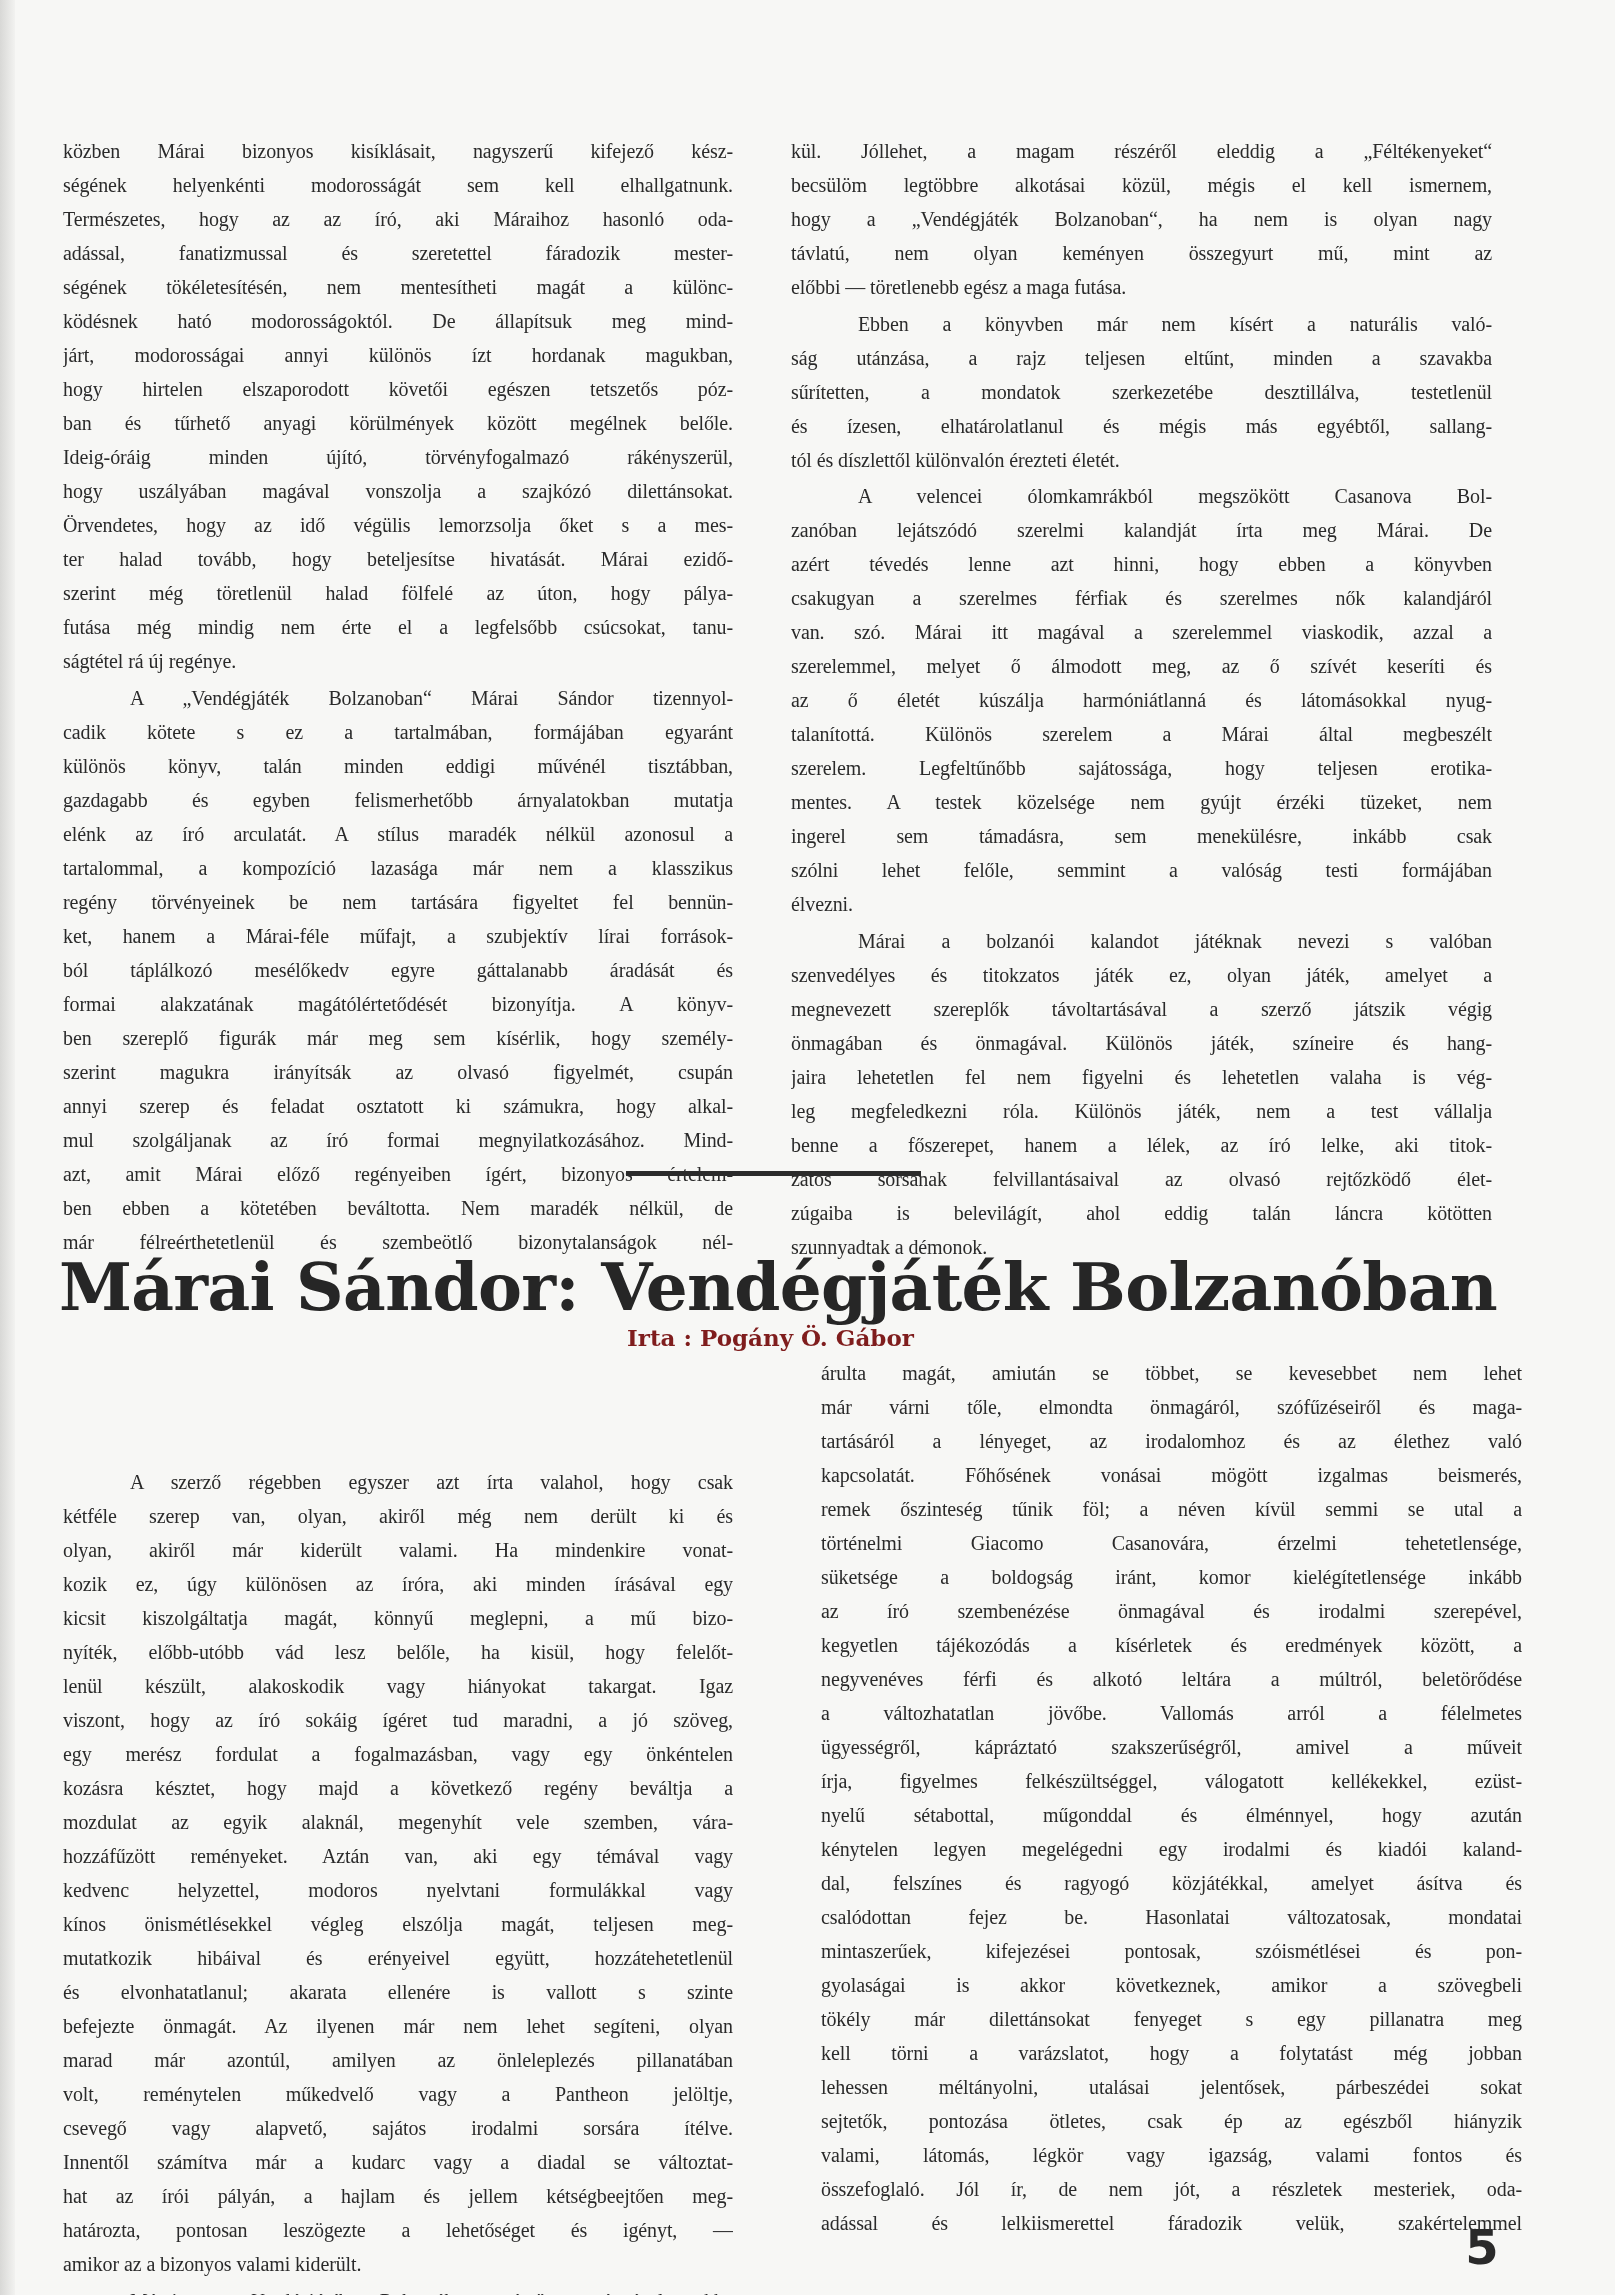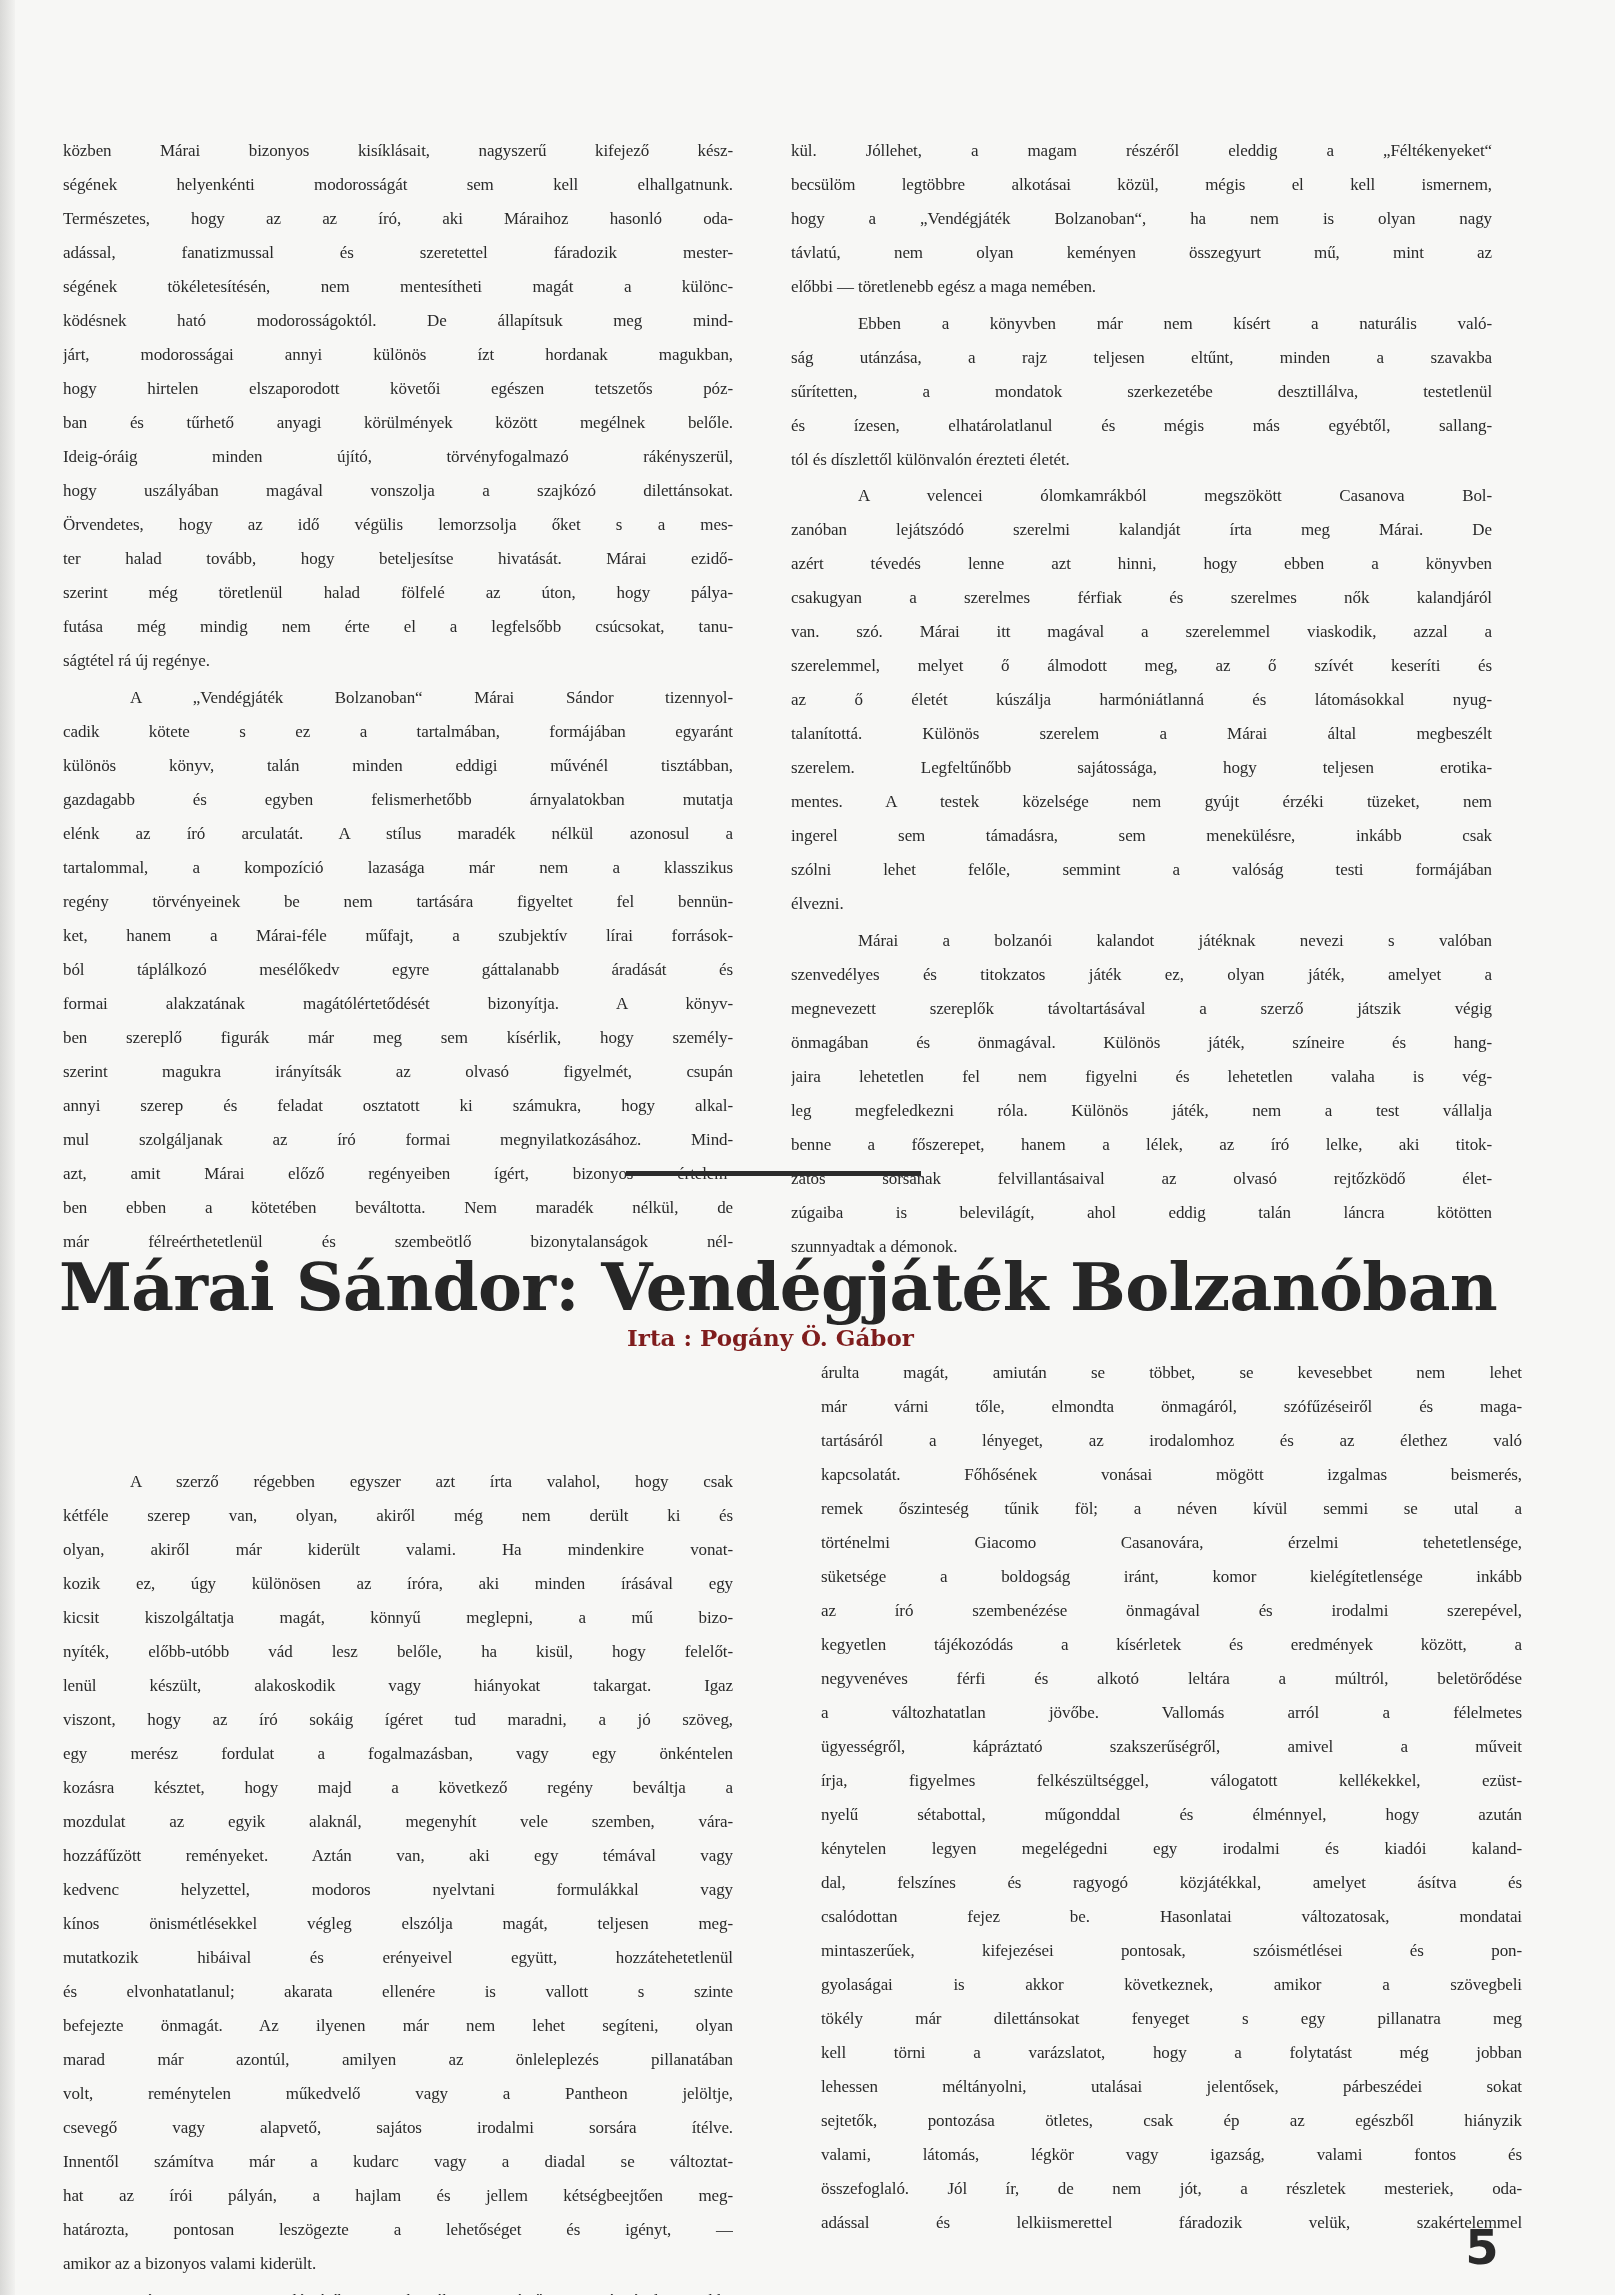--- a/index.html
+++ b/index.html
@@ -6,21 +6,21 @@
   body {
     width:1616px; height:2295px; position:relative; overflow:hidden;
     background:#f7f7f5;
     font-family:"Liberation Serif","DejaVu Serif",serif;
     color:#2a2a2a;
   }
   .page-edge { position:absolute; left:0; top:0; width:14.7px; height:2295px;
     background:linear-gradient(to right,#d8d8d6,#f2f2f0); }
   .col {
     position:absolute;
-    font-size:17px;
+    font-size:20px;
     line-height:34px;
     letter-spacing:-0.1px;
     text-align:justify;
     font-stretch:condensed;
   }
   .col .line { display:block; white-space:nowrap; text-align-last:justify; text-align:justify; height:34px; overflow:hidden; }
   .col .line.last { text-align-last:left; }
   .col .line.indent { padding-left:67px; }
   .col .gap { display:block; height:2.7px; }
   .col i { font-style:italic; }
@@ -82,21 +82,21 @@
     <span class="line">mul szolgáljanak az író formai megnyilatkozásához. Mind-</span>
     <span class="line">azt, amit Márai előző regényeiben ígért, bizonyos értelem-</span>
     <span class="line">ben ebben a kötetében beváltotta. Nem maradék nélkül, de</span>
     <span class="line">már félreérthetetlenül és szembeötlő bizonytalanságok nél-</span>
   </div>
 <div id="top-right" class="col">
     <span class="line">kül. Jóllehet, a magam részéről eleddig a „Féltékenyeket“</span>
     <span class="line">becsülöm legtöbbre alkotásai közül, mégis el kell ismernem,</span>
     <span class="line">hogy a „Vendégjáték Bolzanoban“, ha nem is olyan nagy</span>
     <span class="line">távlatú, nem olyan keményen összegyurt mű, mint az</span>
-    <span class="line last">előbbi — töretlenebb egész a maga nemében.</span>
+    <span class="line last">előbbi — töretlenebb egész a maga futása.</span>
     <span class="gap"></span>
     <span class="line indent">Ebben a könyvben már nem kísért a naturális való-</span>
     <span class="line">ság utánzása, a rajz teljesen eltűnt, minden a szavakba</span>
     <span class="line">sűrítetten, a mondatok szerkezetébe desztillálva, testetlenül</span>
     <span class="line">és ízesen, elhatárolatlanul és mégis más egyébtől, sallang-</span>
     <span class="line last">tól és díszlettől különvalón érezteti életét.</span>
     <span class="gap"></span>
     <span class="line indent">A velencei ólomkamrákból megszökött Casanova Bol-</span>
     <span class="line">zanóban lejátszódó szerelmi kalandját írta meg Márai. De</span>
     <span class="line">azért tévedés lenne azt hinni, hogy ebben a könyvben</span>

